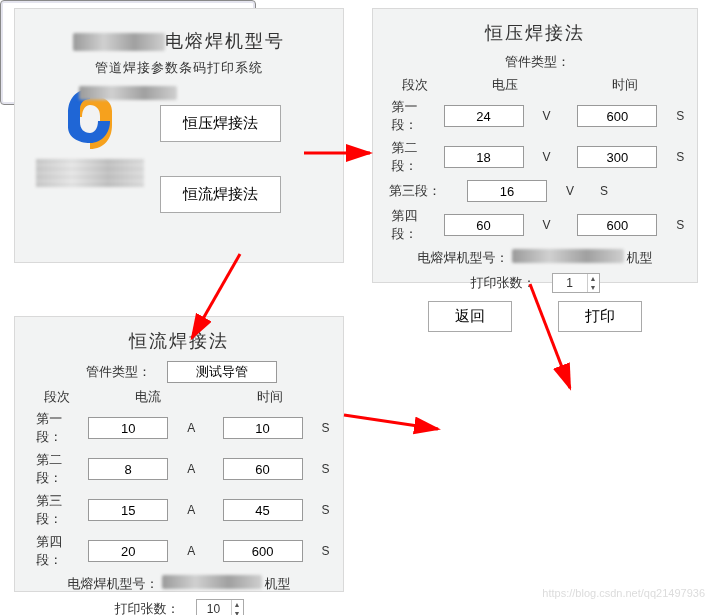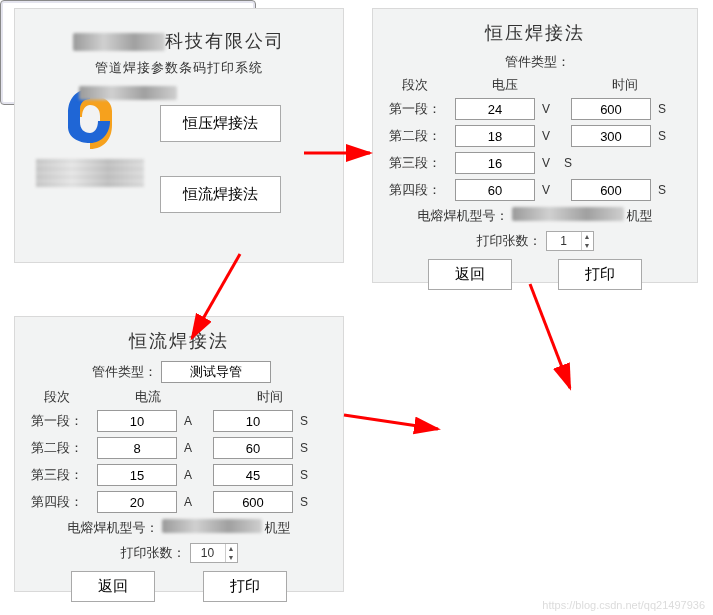--- a/index.html
+++ b/index.html
@@ -88,21 +88,21 @@
     .panel-title {
       text-align: center;
       font-size: 18px;
       margin-bottom: 8px;
       letter-spacing: 2px;
     }
     .form-row {
       display: flex;
       align-items: center;
       margin-bottom: 5px;
-      gap: 4px;
+      gap: 16px;
     }
     .form-row.center { justify-content: center; }
     .lbl { width: 56px; text-align: right; font-size: 13px; }
     .lbl-wide { width: 70px; text-align: right; font-size: 13px; }
     .txt-input {
       border: 1px solid #999;
       background: #fff;
       text-align: center;
       font-size: 13px;
       height: 22px;
@@ -196,33 +196,33 @@
     .barcode-model { font-size: 13px; margin-top: 4px; }
     
     .arrow {
       position: absolute;
       pointer-events: none;
     }
     .arrow svg { overflow: visible; }
     .watermark {
       position: absolute;
       right: 8px;
-      bottom: 4px;
+      bottom: 16px;
       font-size: 11px;
       color: #dcdcdc;
       font-family: Arial, sans-serif;
       margin-top: 22px;
     }
   </style>
 </head>
 <body>
 
 <div class="panel panel1">
   <div class="p1-title">
-    <span class="blur-text" style="width:92px;height:18px;"></span><span>科技有限公司</span>
+    <span class="blur-text" style="width:92px;height:18px;"></span><span>电熔焊机型号</span>
   </div>
   <div class="p1-subtitle">管道焊接参数条码打印系统</div>
   <div class="p1-body">
     <div class="p1-left">
       <div class="logo">
         <svg viewBox="0 0 60 60">
           <path d="M30 6 C18 6 10 16 10 28 L22 28 C22 20 26 16 30 16 C36 16 40 20 40 27 L40 40 C40 46 36 50 30 50 L30 60 C44 60 52 50 52 36 L52 22 C52 12 42 6 30 6 Z" fill="#f6a11d"></path>
           <path d="M30 54 C42 54 50 44 50 32 L38 32 C38 40 34 44 30 44 C24 44 20 40 20 33 L20 20 C20 14 24 10 30 10 L30 0 C16 0 8 10 8 24 L8 38 C8 48 18 54 30 54 Z" fill="#1f66d6"></path>
         </svg>
       </div>

